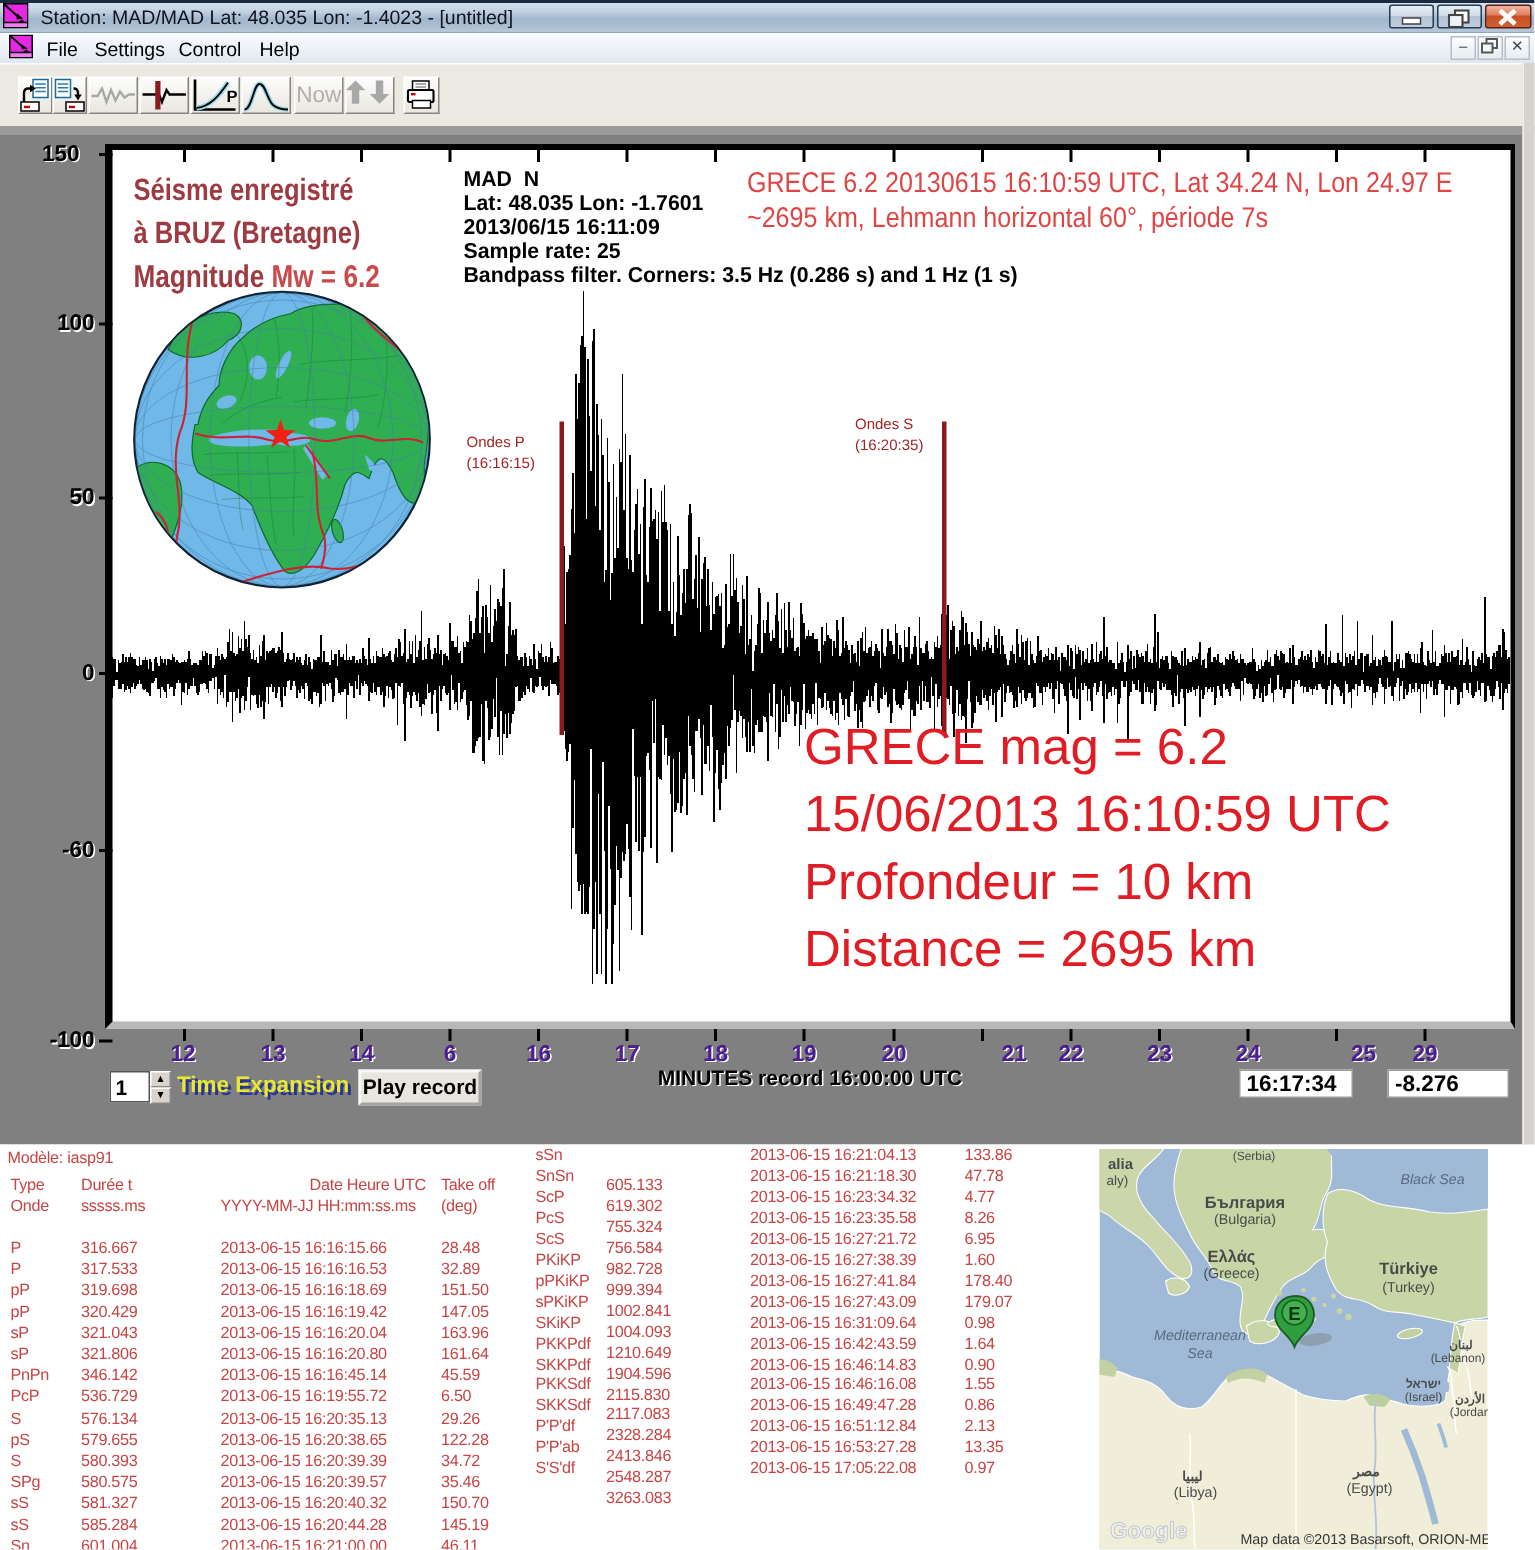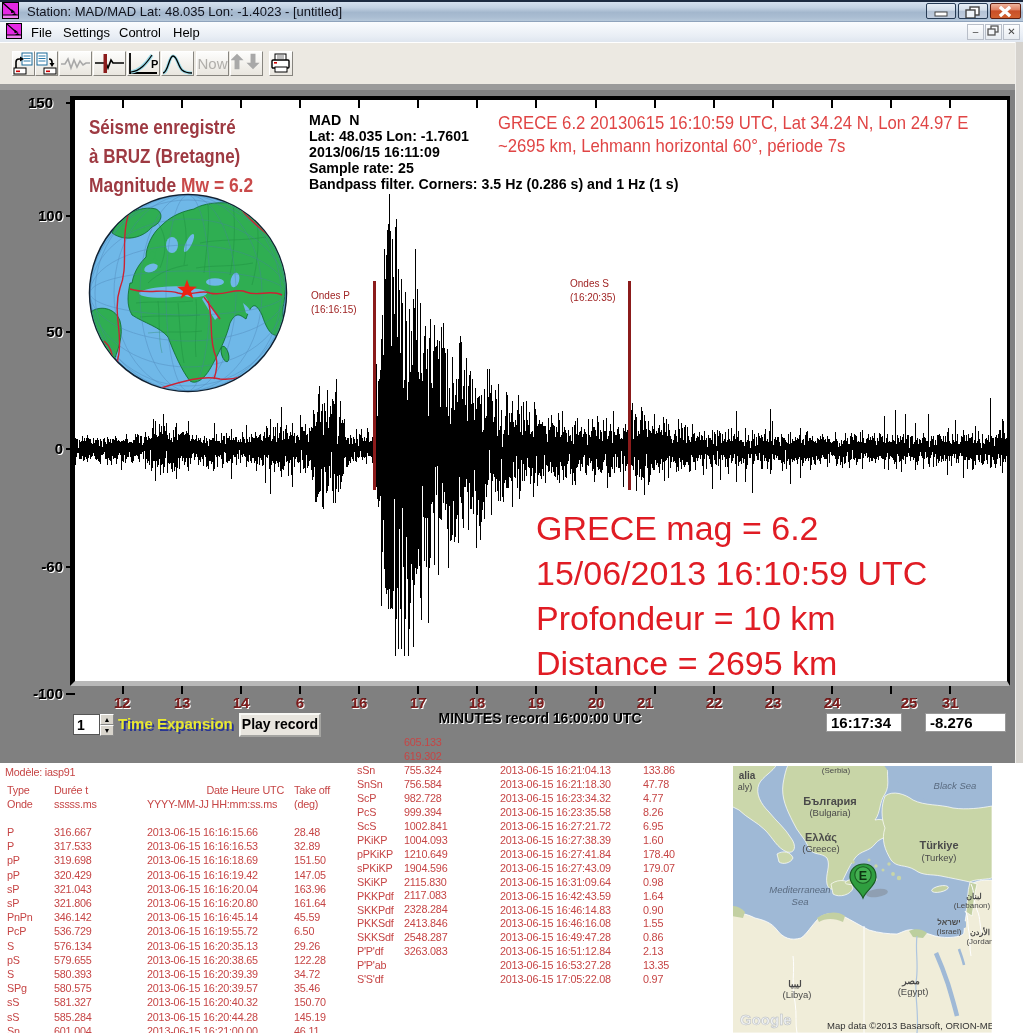--- a/index.html
+++ b/index.html
@@ -13,32 +13,32 @@
 #menubar{left:0;top:22px;width:1023px;height:20px;background:linear-gradient(#fafcfe,#e9eef5 70%,#dfe6ef);border-bottom:1px solid #c2c8d2}
 .menuitem{position:absolute;top:25px;font-size:13px;color:#000}
 .mdibtn{top:24px;height:16px;width:17px;background:linear-gradient(#fcfdfe,#e8ecf1);border:1px solid #b8bec8;box-sizing:border-box;color:#444;font-size:10px;text-align:center;line-height:14px}
 #toolbar{left:0;top:42px;width:1023px;height:42px;background:#ece9e2;border-top:1px solid #fff}
 .tbtn{position:absolute;top:51px;height:25px;background:linear-gradient(#fdfdfc,#e9e6df);border:1px solid #9c9a94;border-top-color:#fff;border-left-color:#fff;border-right-color:#87857f;border-bottom-color:#87857f;box-sizing:border-box}
 #tbsep{left:0;top:84px;width:1023px;height:6px;background:#9a9a9a}
 #plotbg{left:0;top:90px;width:1015px;height:673px;background:#808080}
 #rstrip{left:1015px;top:42px;width:8px;height:721px;background:#d6d3ce;border-left:1px solid #f0efec;border-right:1px solid #404040}
 #plotwhite{left:70px;top:96px;width:940px;height:590px;background:#fff;border-left:5px solid #000;border-top:4px solid #000;border-right:3px solid #000;border-bottom:5px solid #b8b8b8;box-sizing:border-box}
 .ylab{position:absolute;font-size:15px;font-weight:bold;color:#000;text-shadow:1px 1px 0 #fff,0.5px 0 0 #000;width:46px;text-align:right}
-.xlab{position:absolute;top:694px;font-size:15px;font-weight:bold;color:#7f1d1d;text-shadow:1px 1px 0 #fff,0.5px 0 0 #000;width:40px;text-align:center}
+.xlab{position:absolute;top:694px;font-size:15px;font-weight:bold;color:#4c1d95;text-shadow:1px 1px 0 #fff,0.5px 0 0 #000;width:40px;text-align:center}
 .ytick{position:absolute;width:9px;height:2px;background:#000;left:66px}
 .ttick{position:absolute;width:2px;height:8px;background:#000;top:100px}
 .btick{position:absolute;width:2px;height:8px;background:#000;top:686px}
 #minutes{left:340px;top:710px;width:400px;text-align:center;font-size:14px;font-weight:bold;color:#000;text-shadow:1px 1px 0 #fff}
 .redln{position:absolute;width:3px;background:#8b1b1b}
 .ondes{position:absolute;font-size:10px;color:#a02525;line-height:14px}
 #seistitle{left:89px;top:112px;font-size:20.5px;font-weight:bold;color:#9e3a42;line-height:29px;transform:scaleX(0.83);transform-origin:0 0}
 #seistitle .mw{color:#c94a4a;font-weight:bold}
 #stainfo{left:309px;top:112px;font-size:14.4px;font-weight:bold;color:#000;line-height:16px;transform:scaleX(0.985);transform-origin:0 0}
 #redtop{left:498px;top:112px;font-size:19px;color:#e04545;line-height:22.5px;white-space:nowrap;transform:scaleX(0.88);transform-origin:0 0}
-#bigred{left:536px;top:506px;font-size:34px;color:#e01c24;line-height:45px}
+#bigred{left:536px;top:476px;font-size:34px;color:#e01c24;line-height:45px}
 #spinbox{left:73px;top:714px;width:27px;height:21px;background:#fff;border:1px solid #555;font-size:14px;font-weight:bold;padding-left:3px;line-height:20px;box-sizing:border-box}
 .spinarrow{position:absolute;left:100px;width:14px;height:11px;background:#d8d4cc;border:1px solid #888;border-top-color:#fff;border-left-color:#fff;box-sizing:border-box;font-size:7px;text-align:center;line-height:9px;color:#000}
 #texp{left:118px;top:715px;font-size:15px;font-weight:bold;color:#e8e832;text-shadow:2px 2px 0 #283593}
 #playbtn{left:239px;top:713px;width:82px;height:24px;background:#e8e5de;border:2px outset #f8f8f4;box-sizing:border-box;font-size:14px;font-weight:bold;text-align:center;line-height:19px;white-space:nowrap}
 .field{position:absolute;top:713px;height:19px;background:#fff;border:1px solid #999;font-size:15px;font-weight:bold;padding:0 0 0 4px;line-height:18px;box-sizing:border-box}
 #botpanel{left:0;top:763px;width:1015px;height:270px;background:#fff}
 .tcol{position:absolute;font-size:10.8px;letter-spacing:-0.2px;line-height:14.2px;color:#c64545;white-space:pre}
 </style></head><body>
 <div class="abs" id="titlebar"></div>
 <svg class="abs" style="left:2px;top:2px" width="17" height="17">
@@ -223,26 +223,26 @@
 <div class="ytick" style="top:693px"></div>
 <div class="xlab" style="left:102px">12</div>
 <div class="xlab" style="left:162px">13</div>
 <div class="xlab" style="left:221px">14</div>
 <div class="xlab" style="left:280px">6</div>
 <div class="xlab" style="left:339px">16</div>
 <div class="xlab" style="left:398px">17</div>
 <div class="xlab" style="left:457px">18</div>
 <div class="xlab" style="left:516px">19</div>
 <div class="xlab" style="left:576px">20</div>
-<div class="xlab" style="left:625px">21</div>
+<div class="xlab" style="left:656px">21</div>
 <div class="xlab" style="left:694px">22</div>
 <div class="xlab" style="left:753px">23</div>
 <div class="xlab" style="left:812px">24</div>
 <div class="xlab" style="left:889px">25</div>
-<div class="xlab" style="left:930px">31</div>
+<div class="xlab" style="left:930px">29</div>
 <div class="ttick" style="left:122px"></div>
 <div class="btick" style="left:122px"></div>
 <div class="ttick" style="left:181px"></div>
 <div class="btick" style="left:181px"></div>
 <div class="ttick" style="left:240px"></div>
 <div class="btick" style="left:240px"></div>
 <div class="ttick" style="left:299px"></div>
 <div class="btick" style="left:299px"></div>
 <div class="ttick" style="left:358px"></div>
 <div class="btick" style="left:358px"></div>
@@ -279,21 +279,21 @@
 <div class="tcol" style="left:7px;top:783px">Type<br>Onde</div>
 <div class="tcol" style="left:54px;top:783px">Durée t<br>sssss.ms</div>
 <div class="tcol" style="left:147px;top:783px;width:137px;text-align:right">Date Heure UTC</div>
 <div class="tcol" style="left:147px;top:797px">YYYY-MM-JJ HH:mm:ss.ms</div>
 <div class="tcol" style="left:294px;top:783px">Take off<br>(deg)</div>
 <div class="tcol" style="left:7px;top:825px">P<br>P<br>pP<br>pP<br>sP<br>sP<br>PnPn<br>PcP<br>S<br>pS<br>S<br>SPg<br>sS<br>sS<br>Sn</div>
 <div class="tcol" style="left:54px;top:825px">316.667<br>317.533<br>319.698<br>320.429<br>321.043<br>321.806<br>346.142<br>536.729<br>576.134<br>579.655<br>580.393<br>580.575<br>581.327<br>585.284<br>601.004</div>
 <div class="tcol" style="left:147px;top:825px">2013-06-15 16:16:15.66<br>2013-06-15 16:16:16.53<br>2013-06-15 16:16:18.69<br>2013-06-15 16:16:19.42<br>2013-06-15 16:16:20.04<br>2013-06-15 16:16:20.80<br>2013-06-15 16:16:45.14<br>2013-06-15 16:19:55.72<br>2013-06-15 16:20:35.13<br>2013-06-15 16:20:38.65<br>2013-06-15 16:20:39.39<br>2013-06-15 16:20:39.57<br>2013-06-15 16:20:40.32<br>2013-06-15 16:20:44.28<br>2013-06-15 16:21:00.00</div>
 <div class="tcol" style="left:294px;top:825px">28.48<br>32.89<br>151.50<br>147.05<br>163.96<br>161.64<br>45.59<br>6.50<br>29.26<br>122.28<br>34.72<br>35.46<br>150.70<br>145.19<br>46.11</div>
 <div class="tcol r2" style="left:357px;top:764px">sSn<br>SnSn<br>ScP<br>PcS<br>ScS<br>PKiKP<br>pPKiKP<br>sPKiKP<br>SKiKP<br>PKKPdf<br>SKKPdf<br>PKKSdf<br>SKKSdf<br>P'P'df<br>P'P'ab<br>S'S'df</div>
-<div class="tcol r2" style="left:404px;top:736px">605.133<br>619.302<br>755.324<br>756.584<br>982.728<br>999.394<br>1002.841<br>1004.093<br>1210.649<br>1904.596<br>2115.830<br>2117.083<br>2328.284<br>2413.846<br>2548.287<br>3263.083</div>
+<div class="tcol r2" style="left:404px;top:784px">605.133<br>619.302<br>755.324<br>756.584<br>982.728<br>999.394<br>1002.841<br>1004.093<br>1210.649<br>1904.596<br>2115.830<br>2117.083<br>2328.284<br>2413.846<br>2548.287<br>3263.083</div>
 <div class="tcol r2" style="left:500px;top:764px">2013-06-15 16:21:04.13<br>2013-06-15 16:21:18.30<br>2013-06-15 16:23:34.32<br>2013-06-15 16:23:35.58<br>2013-06-15 16:27:21.72<br>2013-06-15 16:27:38.39<br>2013-06-15 16:27:41.84<br>2013-06-15 16:27:43.09<br>2013-06-15 16:31:09.64<br>2013-06-15 16:42:43.59<br>2013-06-15 16:46:14.83<br>2013-06-15 16:46:16.08<br>2013-06-15 16:49:47.28<br>2013-06-15 16:51:12.84<br>2013-06-15 16:53:27.28<br>2013-06-15 17:05:22.08</div>
 <div class="tcol r2" style="left:643px;top:764px">133.86<br>47.78<br>4.77<br>8.26<br>6.95<br>1.60<br>178.40<br>179.07<br>0.98<br>1.64<br>0.90<br>1.55<br>0.86<br>2.13<br>13.35<br>0.97</div>
 <svg width="259" height="267" viewBox="0 0 259 267" style="position:absolute;left:733px;top:766px" font-family="Liberation Sans, sans-serif">
 <rect width="259" height="267" fill="#9fb9d6"></rect>
 <g stroke="#ffffff" stroke-width="0.7">
 <path d="M-2,-2 L44,-2 C40,6 30,10 26,18 C22,28 28,38 36,46 C44,56 52,62 58,72 C64,80 62,88 54,86 C44,82 40,72 32,64 C24,56 14,52 6,44 L-2,40 Z" fill="#cbd7ab"></path>
 <path d="M44,88 C50,84 58,86 60,92 C58,97 50,99 46,96 Z" fill="#cbd7ab"></path>
 <path d="M56,-2 L156,-2 C152,8 158,18 152,28 C146,36 148,46 142,54 C150,52 158,56 164,64 C158,72 148,70 142,78 C136,86 128,84 122,92 C116,100 112,110 108,118 C104,124 96,126 94,118 C92,108 98,100 94,92 C88,86 80,90 76,82 C72,72 64,66 60,56 C54,44 48,32 50,18 C52,6 54,0 56,-2 Z" fill="#c8d5a7"></path>
 <path d="M98,118 C106,112 118,114 120,122 C118,129 106,132 100,128 Z" fill="#c8d5a7"></path>
 <path d="M150,-2 L259,-2 L259,40 C246,44 232,42 220,38 C206,34 192,36 180,28 C170,22 160,12 150,-2 Z" fill="#9fb9d6" stroke="none"></path>

